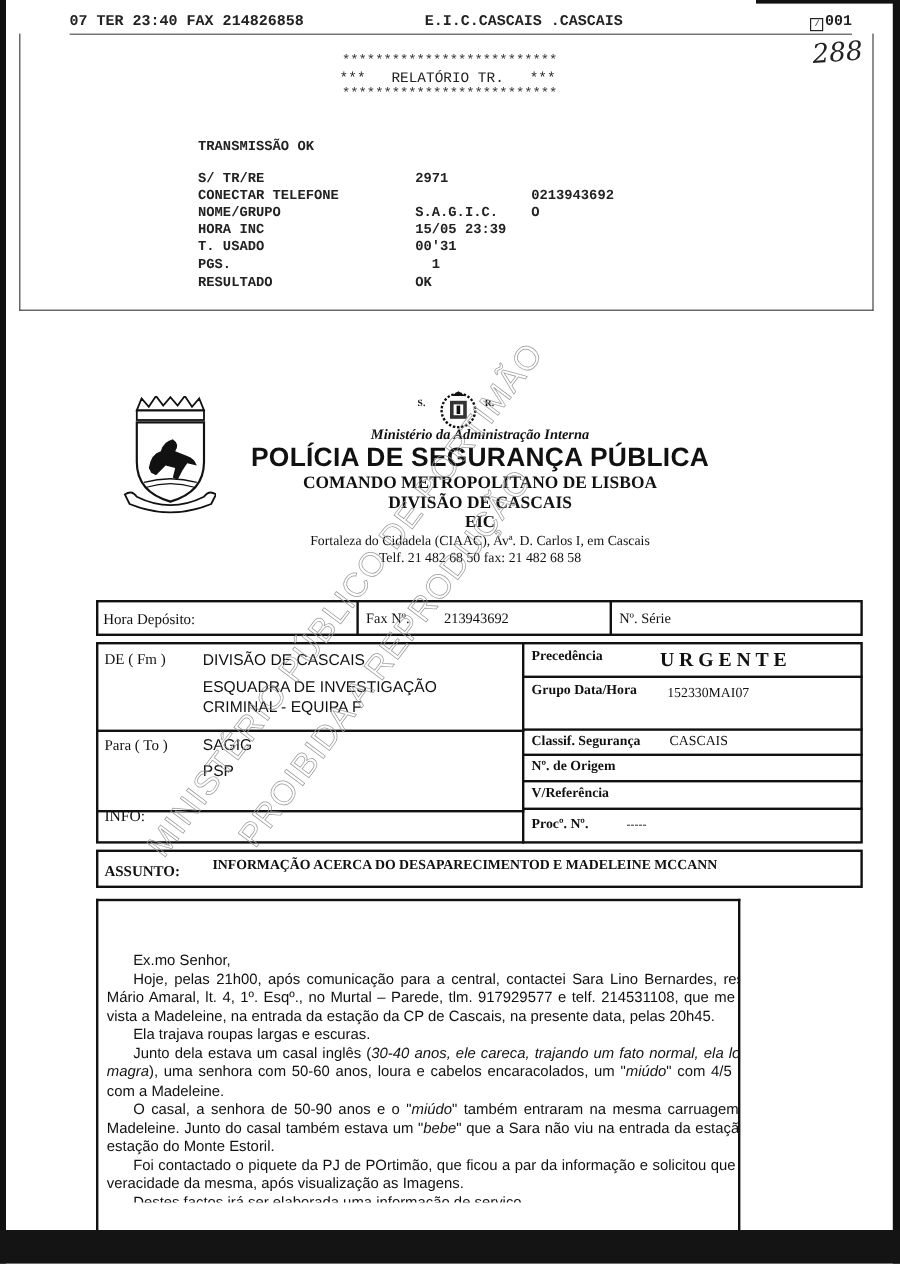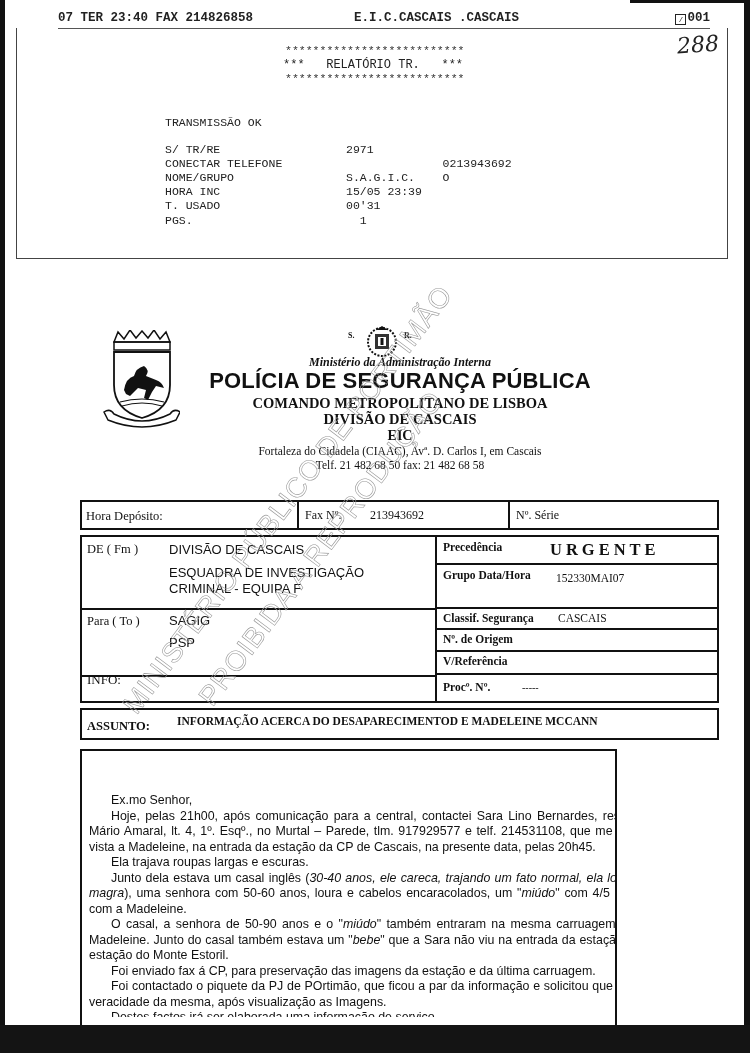--- a/index.html
+++ b/index.html
@@ -32,21 +32,21 @@
     font-size:22px; font-style:italic; color:#222; transform:rotate(-4deg);
   }
   .stars {
     position:absolute; left:268px; font-family:"Liberation Mono", monospace;
     font-size:11.5px; color:#333; letter-spacing:0; white-space:pre;
   }
   .report-title {
     position:absolute; left:266px; top:30px; font-family:"Liberation Mono", monospace;
     font-size:12px; color:#222; white-space:pre;
   }
-  .mono { font-family:"Liberation Mono", monospace; font-size:11.5px; color:#222; font-weight:normal; }
+  .mono { font-family:"Liberation Mono", monospace; font-size:11.5px; color:#222; font-weight:bold; }
   .trans-ok { position:absolute; left:148px; top:88px; }
   .rep-row { position:absolute; left:148px; width:500px; height:14px; }
   .rep-row .k { position:absolute; left:0; }
   .rep-row .v { position:absolute; left:181px; white-space:pre; }
 
   
   .crest { position:absolute; left:100px; top:330px; width:80px; height:100px; }
   .seal { position:absolute; left:362px; top:324px; width:40px; height:36px; }
   .sr-s { position:absolute; left:348px; top:331px; font-size:8px; font-weight:bold; }
   .sr-r { position:absolute; left:404px; top:331px; font-size:8px; font-weight:bold; }
@@ -132,20 +132,24 @@
     <span class="v">15/05 23:39</span>
   </div>
   <div class="mono rep-row" style="top:171px">
     <span class="k">T. USADO</span>
     <span class="v">00'31</span>
   </div>
   <div class="mono rep-row" style="top:186px">
     <span class="k">PGS.</span>
     <span class="v">  1</span>
   </div>
+  <div class="mono rep-row" style="top:201px">
+    <span class="k">RESULTADO</span>
+    <span class="v">OK</span>
+  </div>
 </div>
 
 <svg class="crest" viewBox="0 0 80 100">
   <path d="M14 12 L18 2 L24 9 L30 0 L36 8 L42 1 L48 8 L54 0 L60 9 L66 2 L70 12 Z" fill="none" stroke="#111" stroke-width="1.5"></path>
   <rect x="14" y="12" width="56" height="8" fill="none" stroke="#111" stroke-width="1.5"></rect>
   <path d="M14 22 L70 22 L70 55 Q70 80 42 88 Q14 80 14 55 Z" fill="none" stroke="#111" stroke-width="1.8"></path>
   <path d="M24 60 Q26 48 34 46 Q36 38 44 36 Q50 40 46 46 L56 50 Q62 52 64 58 L56 56 L52 62 L48 70 L44 68 L46 60 L38 58 L30 66 L26 64 Z" fill="#111"></path>
   <path d="M20 72 Q42 66 64 72" fill="none" stroke="#111" stroke-width="1.2"></path>
   <path d="M22 76 Q42 70 62 76" fill="none" stroke="#111" stroke-width="1"></path>
   <path d="M4 82 Q10 78 14 84 Q42 98 70 84 Q74 78 80 82 L76 90 Q42 104 8 90 Z" fill="none" stroke="#111" stroke-width="1.5"></path>
@@ -214,21 +218,20 @@
 <div class="ftxt bold" style="left:87px;top:719px;font-size:12.5px;">ASSUNTO:</div>
 <div class="ftxt bold" style="left:177px;top:715px;font-size:11.5px;">INFORMAÇÃO ACERCA DO DESAPARECIMENTOD E MADELEINE MCCANN</div>
 
 <div class="letter-box">
   <div class="letter">
     <p>Ex.mo Senhor,</p>
     <p>Hoje, pelas 21h00, após comunicação para a central, contactei Sara Lino Bernardes, residente na Rua Dr. Mário Amaral, lt. 4, 1º. Esqº., no Murtal – Parede, tlm. 917929577 e telf. 214531108, que me informou que tinha vista a Madeleine, na entrada da estação da CP de Cascais, na presente data, pelas 20h45.</p>
     <p>Ela trajava roupas largas e escuras.</p>
     <p><span>Junto dela estava um casal inglês  (</span><i>30-40 anos, ele careca, trajando um fato normal, ela loura, cabelo curto e magra</i><span>), uma senhora com 50-60 anos, loura e cabelos encaracolados, um "</span><i>miúdo</i><span>" com 4/5 anos, que brincava com a Madeleine.</span></p>
     <p><span>O casal, a senhora de 50-90 anos e o "</span><i>miúdo</i><span>" também entraram na mesma carruagem, mas já não viu a Madeleine. Junto do casal também estava um "</span><i>bebe</i><span>" que a Sara não viu na entrada da estação.  Saíram todos na estação do Monte Estoril.</span></p>
-    <p>Foi enviado fax á CP, para preservação das imagens da estação e da última carruagem.</p>
     <p>Foi contactado o piquete da PJ de POrtimão, que ficou a par da informação e solicitou que fosse confirmada a veracidade da mesma, após visualização as Imagens.</p>
     <p class="cut">Destes factos irá ser elaborada uma informação de serviço.</p>
   </div>
 </div>
 
 <div class="wm wm1">MINISTÉRIO PÚBLICO DE PORTIMÃO</div>
 <div class="wm wm2">PROIBIDA A REPRODUÇÃO</div>
 
 <div class="edge-bottom"></div>
 

